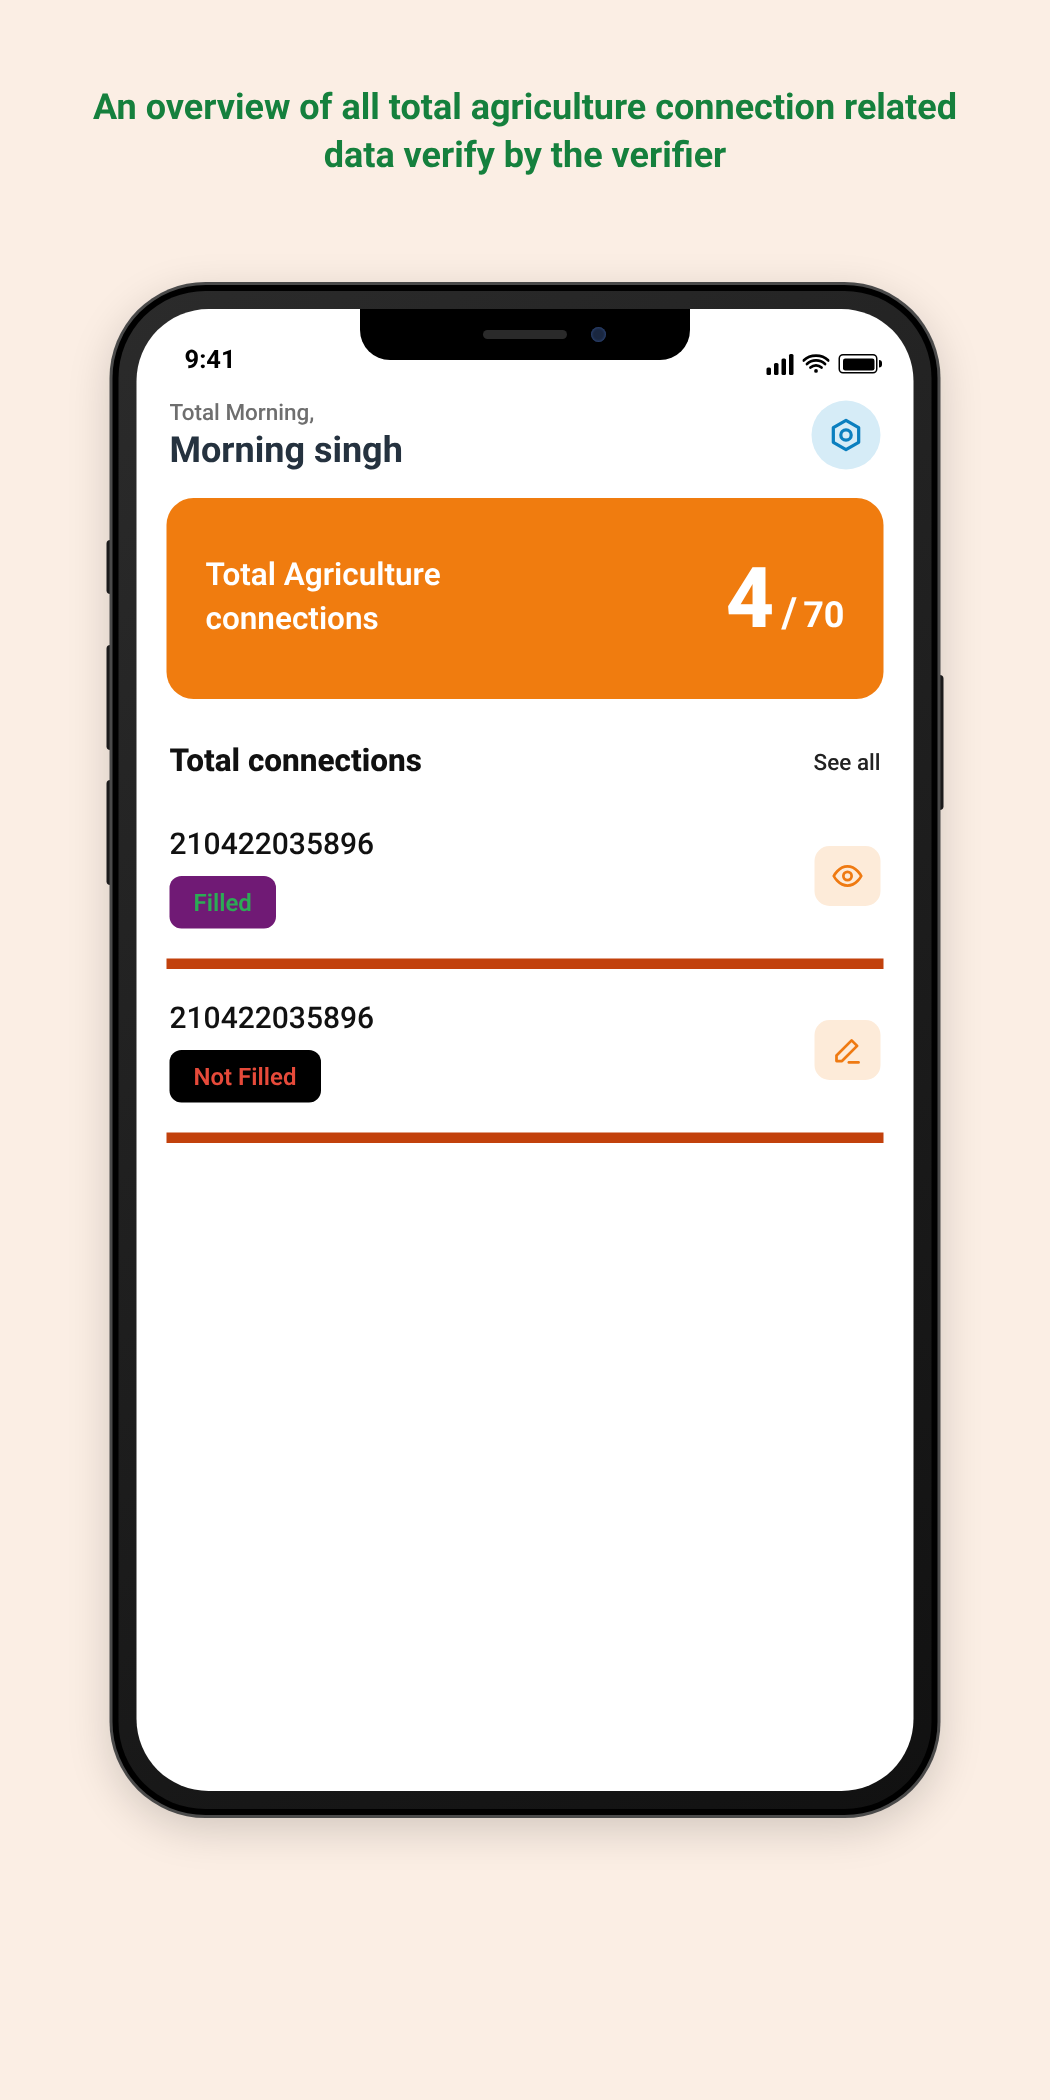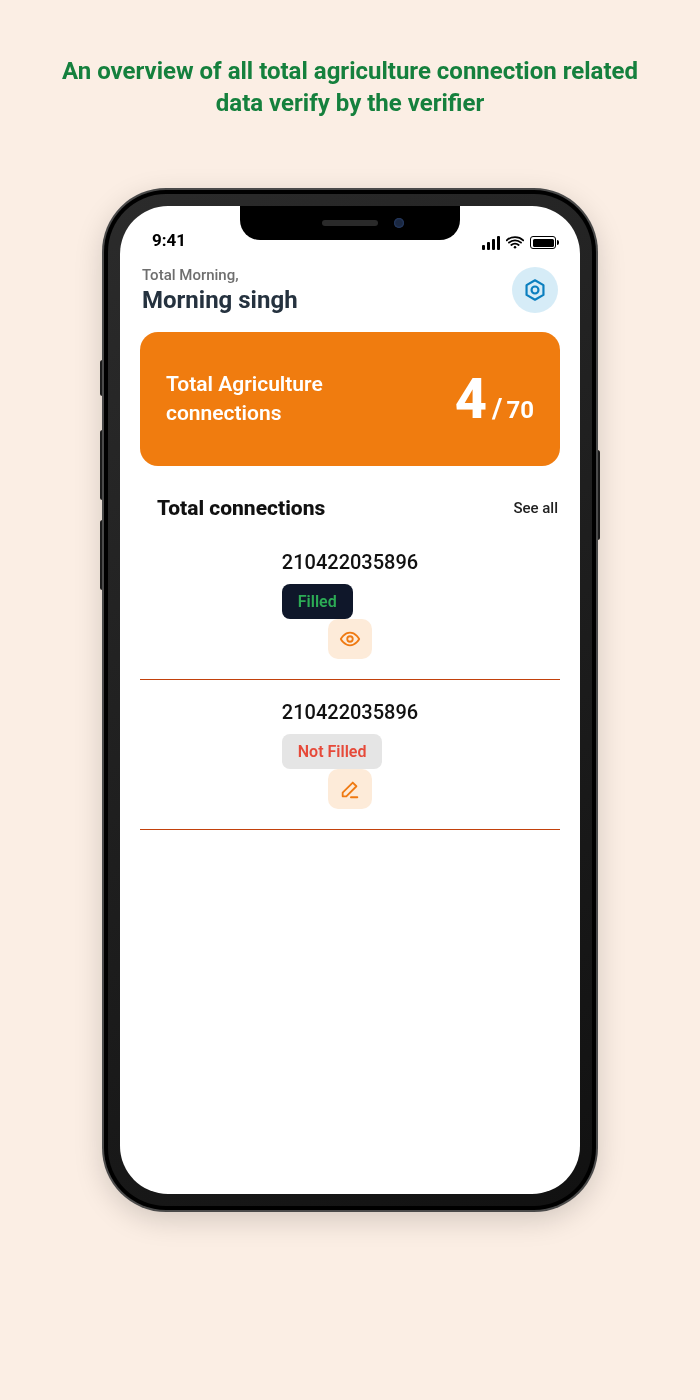--- a/index.html
+++ b/index.html
@@ -14,21 +14,21 @@
     text-align: center;
     font-size: 24px;
     font-weight: 700;
     color: #15803d;
     padding: 55px 40px 0 40px;
     line-height: 1.35;
   }
   .phone-wrap {
     position: relative;
     margin: 70px auto 0 auto;
-    width: 492px;
+    width: 550px;
     height: 1020px;
     padding-left: 48px;
   }
   .phone-frame {
     position: absolute;
     inset: 0;
     border-radius: 62px;
     background: #000;
     box-shadow: 0 0 0 2px #4a4a4a, 0 8px 30px rgba(0,0,0,0.18);
   }
@@ -167,54 +167,52 @@
 
   .section-head {
     display:flex; justify-content: space-between; align-items: center;
     margin-top: 30px;
     padding: 0 2px;
   }
   .section-title {
     font-size: 21px;
     font-weight: 800;
     color: #111;
-    margin-left: 15px;
   }
   .see-all {
     font-size: 15px;
     color: #222;
     font-weight: 500;
     cursor: pointer;
   }
 
   .list { margin-top: 10px; }
   .row {
     display: flex;
     justify-content: space-between;
     align-items: center;
     padding: 20px 2px;
-    border-bottom: 1px solid #c2410c;
-    flex-direction: column;
+    border-bottom: 7px solid #c2410c;
   }
   .row-left {}
   .row-id {
     font-size: 20px;
     font-weight: 500;
     color: #111;
   }
   .badge {
     display: inline-block;
     margin-top: 10px;
     padding: 8px 16px;
     border-radius: 8px;
     font-size: 16px;
     font-weight: 600;
   }
-  .badge.filled   { background:#0f172a; color:#2cab55; }
-  .badge.notfilled{ background:#e5e5e5; color:#e64a3a;text-align:center; }
+  .badge.filled   { background:#701a75; color:#2cab55; }
+  .badge.notfilled{ background:#000000; color:#e64a3a;text-align:center; }
 
   .icon-btn {
     width: 44px; height: 40px;
     border-radius: 10px;
     background: #fdebd9;
     display:flex; align-items:center; justify-content:center;
     cursor:pointer;
   }
   .icon-btn svg { stroke:#ef7a12; }
 </style>

